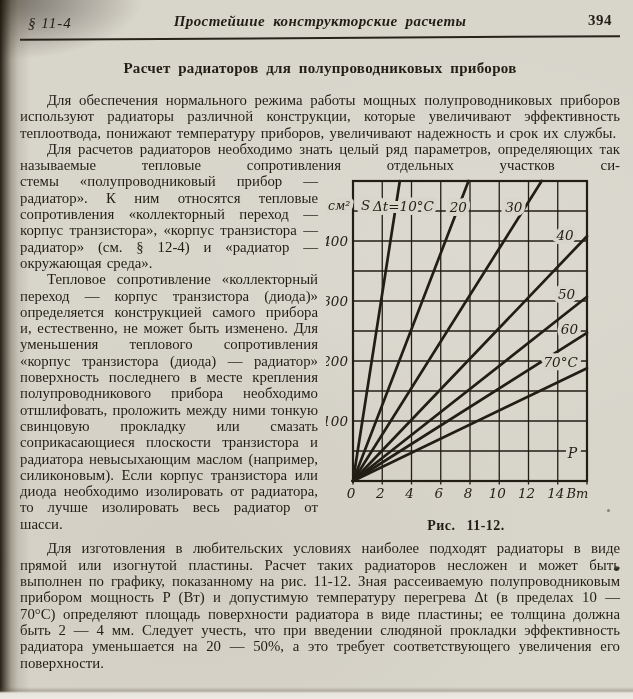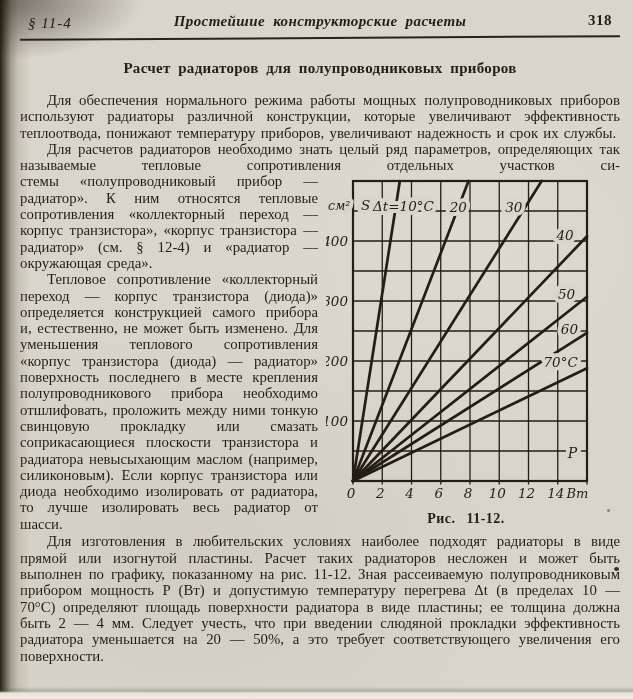--- a/index.html
+++ b/index.html
@@ -47,39 +47,39 @@
   p{margin:0;text-align:justify;font-size:14.8px;line-height:16.3px;word-spacing:1.5px;}
   p.ind{text-indent:27px;}
   p.jl{text-align-last:justify;}
   
   figure.fig{
     float:right;clear:right;width:294px;margin:2px 0 6px 8px;padding:0;
   }
   figure.fig svg{display:block;}
   figcaption{
     text-align:center;font-weight:bold;font-size:14px;
-    word-spacing:7px;letter-spacing:0.5px;margin-top:5px;padding-right:14px;
+    word-spacing:7px;letter-spacing:0.5px;margin-top:12px;padding-right:14px;
   }
   p.clr{clear:right;}
   
   .speck{position:absolute;background:#35302a;border-radius:50%;z-index:3;}
 </style>
 </head>
 <body>
 
 <div class="page">
   <div class="spine"></div>
   <div class="corner-shadow"></div>
 
   <div class="inner">
 
     <div class="runhead">
       <span class="sec">§ 11-4</span>
       <span class="run">Простейшие конструкторские расчеты</span>
-      <span class="pnum">318</span>
+      <span class="pnum">394</span>
     </div>
     <hr class="rule">
 
     <h1 class="title">Расчет радиаторов для полупроводниковых приборов</h1>
 
     <p class="ind">Для обеспечения нормального режима работы мощных полупроводниковых приборов используют радиаторы различной конструкции, которые увеличивают эффективность теплоотвода, понижают температуру приборов, увеличивают надежность и срок их службы.</p>
     <p class="ind jl">Для расчетов радиаторов необходимо знать целый ряд параметров, определяющих так называемые тепловые сопротивления отдельных участков си-</p>
 
     <figure class="fig">
       <svg id="chart" width="294" height="331" viewBox="0 0 294 331">

